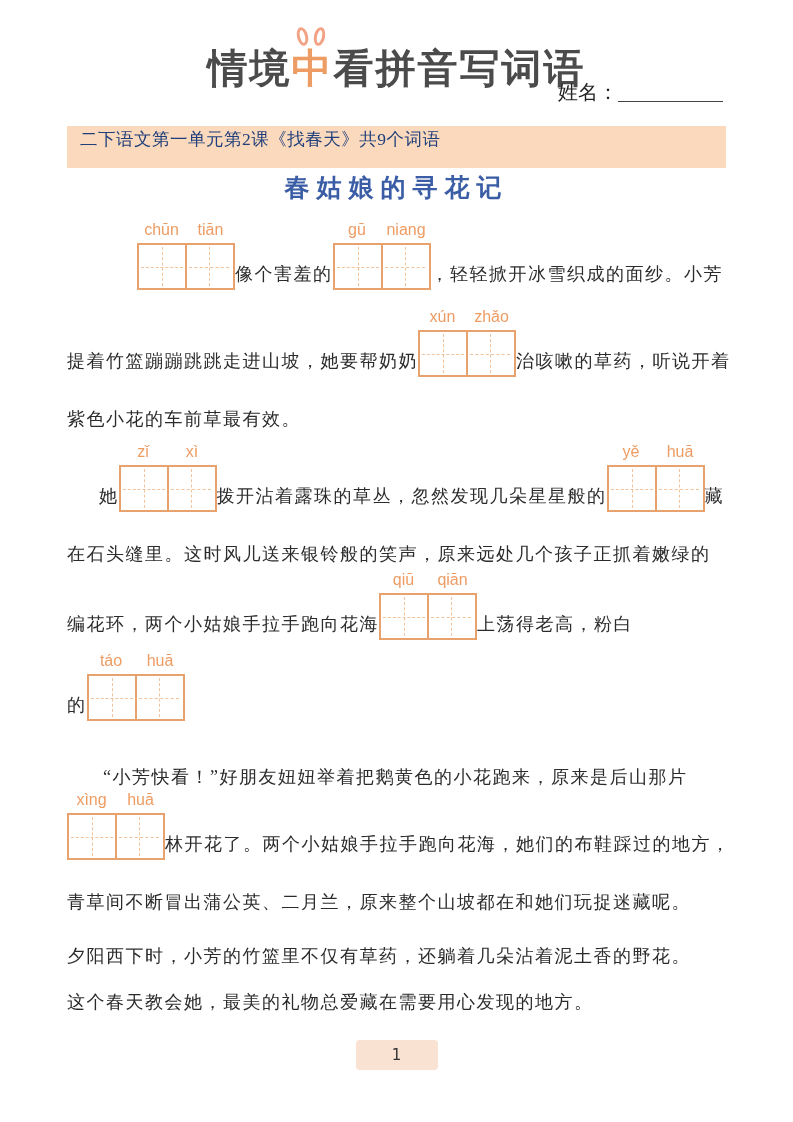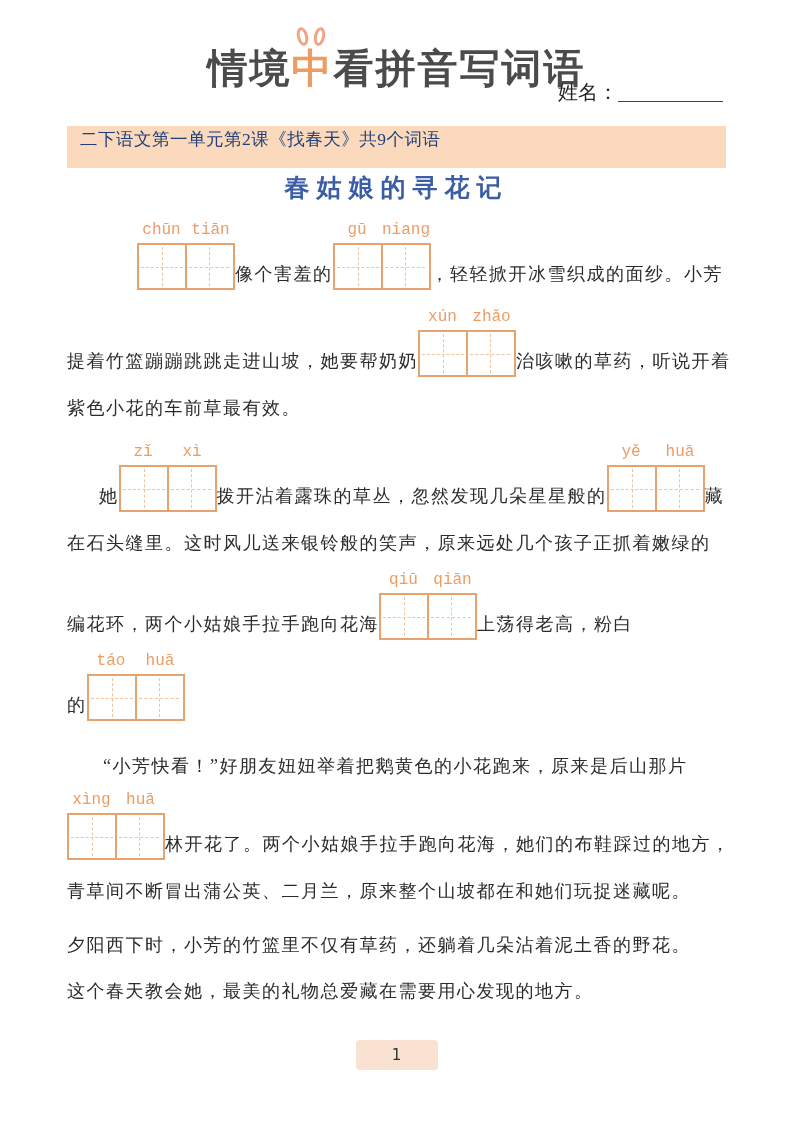--- a/index.html
+++ b/index.html
@@ -30,42 +30,42 @@
   .banner{margin:0 67px;height:42px;background:var(--banner-bg);
           color:var(--banner-text);font-size:17.5px;line-height:27px;
           padding-left:13px;letter-spacing:0.5px}
 
   
   .title{margin-top:3px;height:38px;text-align:center;font-size:25px;
          font-weight:700;color:var(--title-blue);letter-spacing:7px}
 
   
   #content{padding:0 67px;font-size:18px;letter-spacing:1.5px}
-  .row{display:flex;align-items:center;white-space:nowrap}
+  .row{display:flex;align-items:flex-end;white-space:nowrap}
   .row.boxrow{align-items:flex-end;height:71px}
   .row.textrow{height:46px}
   .row .btext{white-space:nowrap}
   .row.boxrow .btext{margin-bottom:4px}
 
   #content .row:nth-child(1){margin-top:10px;padding-left:70px}
   #content .row:nth-child(2){margin-top:16px}
   #content .row:nth-child(3){margin-top:8px}
   #content .row:nth-child(4){margin-top:10px;padding-left:32px}
   #content .row:nth-child(5){margin-top:8px}
   #content .row:nth-child(6){margin-top:3px}
   #content .row:nth-child(7){margin-top:10px}
   #content .row:nth-child(8){margin-top:22px;padding-left:36px}
   #content .row:nth-child(9){margin-top:0}
   #content .row:nth-child(10){margin-top:8px}
   #content .row:nth-child(11){margin-top:8px}
   #content .row:nth-child(12){margin-top:0}
 
   
   .wgroup{display:inline-flex;flex-direction:column;letter-spacing:0}
-  .pinyin{display:flex;height:24px;font-family:Liberation Mono, monospace;
+  .pinyin{display:flex;height:24px;font-family:Liberation Sans, sans-serif;
           font-size:16px;color:var(--accent);line-height:22px}
   .pinyin span{width:49px;text-align:center}
   .wgrid{display:flex;border:2px solid var(--grid);background:#fff}
   .wcell{width:46px;height:43px;position:relative}
   .wcell + .wcell{border-left:2px solid var(--grid)}
   .wcell::before{content:"";position:absolute;left:50%;top:2px;bottom:2px;
                  border-left:1.5px dashed var(--griddash)}
   .wcell::after{content:"";position:absolute;top:50%;left:2px;right:2px;
                 border-top:1.5px dashed var(--griddash)}
 

